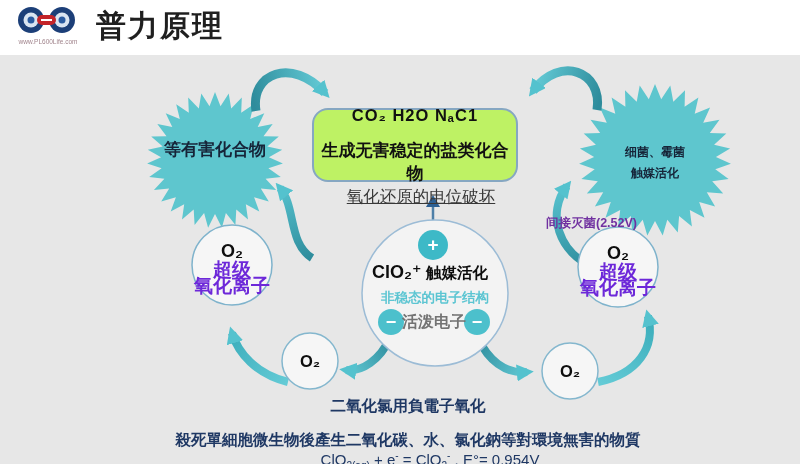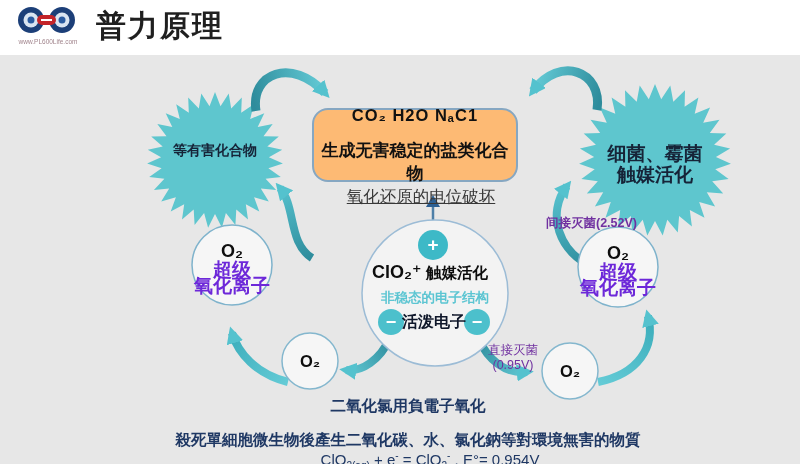--- a/index.html
+++ b/index.html
@@ -9,34 +9,34 @@
   header{position:absolute;left:0;top:0;width:800px;height:64px;background:#ffffff;}
   .logo{position:absolute;left:10px;top:3px;}
   h1.title{position:absolute;left:96px;top:6px;margin:0;font-size:30px;font-weight:bold;
        color:#1f1f1f;letter-spacing:2px;}
   .canvas{position:absolute;left:0;top:55px;width:800px;height:409px;background:#e7e7e7;}
   .art{position:absolute;left:0;top:0;}
   .abs{position:absolute;}
   .ctr{text-align:center;}
   .burst-txt{color:#162438;font-weight:bold;}
   .burst-l1{font-size:17px;line-height:23px;}
-  .burst-l2{font-size:14px;line-height:18px;}
-  .rburst-l{font-size:19px;line-height:21px;}
-  .pbox{left:312px;top:53px;width:202px;height:70px;background:#fdba74;
+  .burst-l2{font-size:17px;line-height:18px;}
+  .rburst-l{font-size:12px;line-height:21px;font-family:Liberation Mono, monospace;}
+  .pbox{left:312px;top:53px;width:202px;height:70px;background:#bef264;
         border:2px solid #86a7c2;border-radius:16px;display:flex;flex-direction:column;
         justify-content:center;align-items:center;gap:14px;}
   .pbox .l1{font-size:16.5px;font-weight:bold;color:#111;letter-spacing:1px;}
   .pbox .l2{font-size:17px;font-weight:bold;color:#111;}
   .potential{left:321px;top:131px;width:200px;font-size:16.5px;color:#383838;text-decoration:underline;}
   .sign{color:#fff;font-weight:bold;}
   .clo2-line{left:340px;top:206px;width:180px;color:#0d0d0d;}
   .clo2-f{font-size:18px;font-weight:bold;}
   .clo2-r{font-size:15.5px;font-weight:bold;}
   .unstable{left:345px;top:234px;width:180px;font-size:13.5px;color:#5cc5d2;font-weight:bold;}
-  .electrons{left:394px;top:257px;width:80px;font-size:16px;font-weight:bold;color:#0f172a;}
+  .electrons{left:394px;top:257px;width:80px;font-size:16px;font-weight:bold;color:#737373;}
   .super .o2{font-size:18px;font-weight:bold;color:#0e0e0e;line-height:21px;}
   .super .t{font-size:19px;font-weight:bold;color:#6d28d9;line-height:16px;}
   .o2small{font-size:16.5px;font-weight:bold;color:#0e0e0e;line-height:20px;}
   .purple{color:#7030a0;font-size:12.5px;line-height:15px;}
   .navy{color:#1f3864;}
   .f1{left:8px;top:341px;width:800px;font-size:15.5px;font-weight:bold;}
   .f2{left:60px;top:357px;width:740px;font-size:15px;margin-top:38px;}
   .f2 sub,.f2 sup{font-size:10px;}
   .f3{left:8px;top:375px;width:800px;font-size:15.5px;font-weight:bold;}
 </style>
@@ -163,24 +163,20 @@
     <div class="abs ctr super" style="left:568px;top:188px;width:100px;">
       <div class="o2">O₂</div>
       <div class="t">超级</div>
       <div class="t">氧化离子</div>
     </div>
 
     <div class="abs ctr o2small" style="left:280px;top:296px;width:60px;">O₂</div>
     <div class="abs ctr o2small" style="left:540px;top:306px;width:60px;">O₂</div>
 
     <div class="abs purple" style="left:546px;top:161px;width:120px;font-weight:bold;">间接灭菌(2.52V)</div>
-    <div class="abs ctr purple" style="left:474px;top:288px;width:78px;">
-      <div>直接灭菌</div>
-      <div>(0.95V)</div>
-    </div>
 
     <div class="abs ctr navy f1">二氧化氯用負電子氧化</div>
 
     <div class="abs ctr navy f2">
       <span>ClO</span><sub><span>2(aq)</span></sub><span> + e</span><sup><span>-</span></sup><span> = ClO</span><sub><span>2</span></sub><sup><span>-</span></sup><span> , E°= 0.954V</span>
     </div>
 
     <div class="abs ctr navy f3">殺死單細胞微生物後產生二氧化碳、水、氯化鈉等對環境無害的物質</div>
 
   </div>

